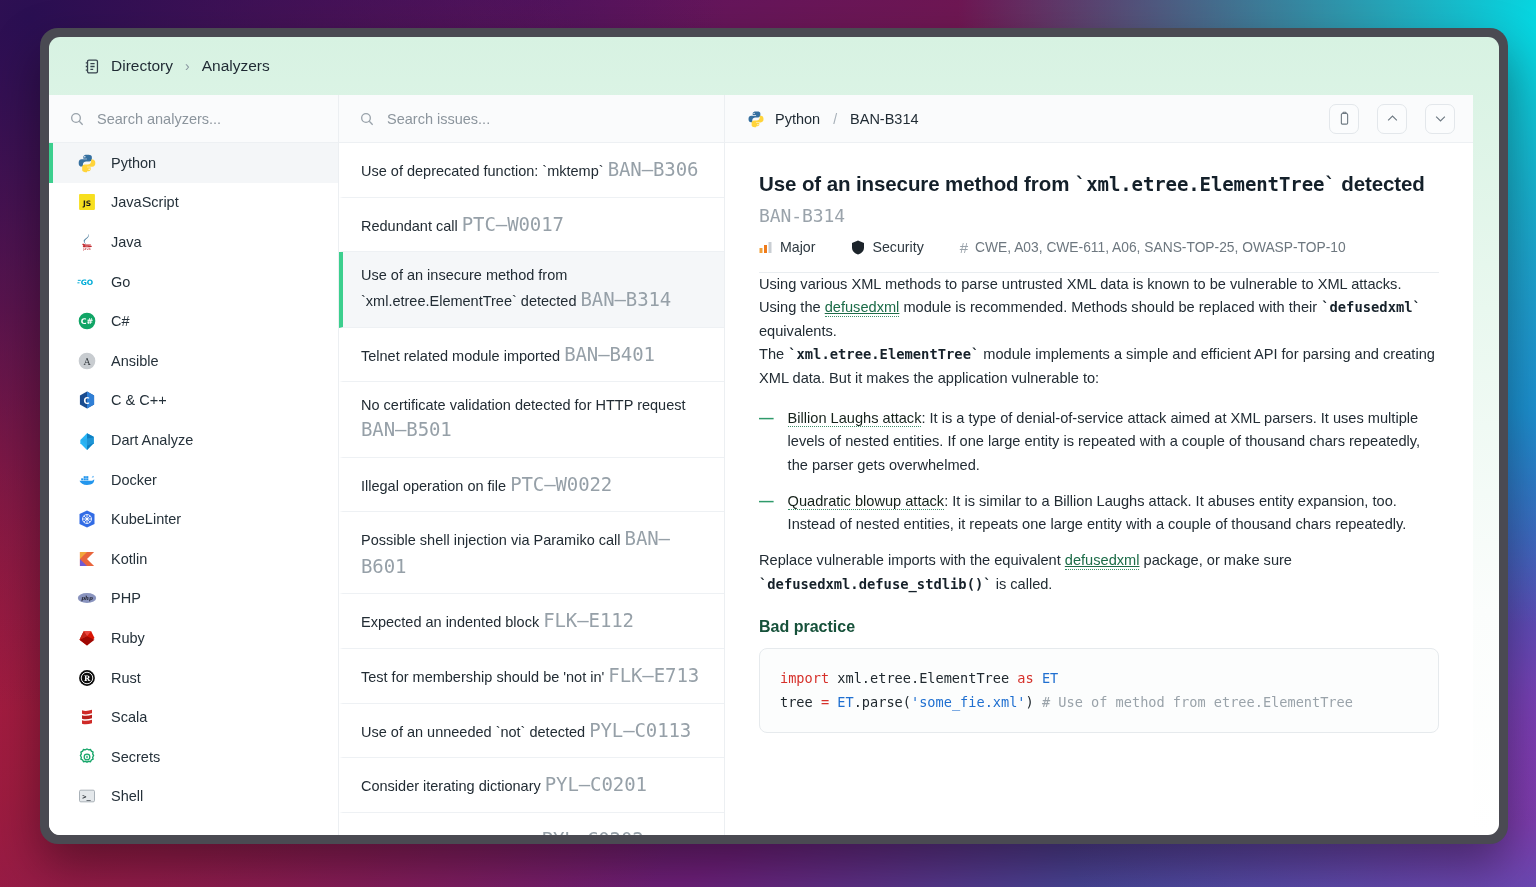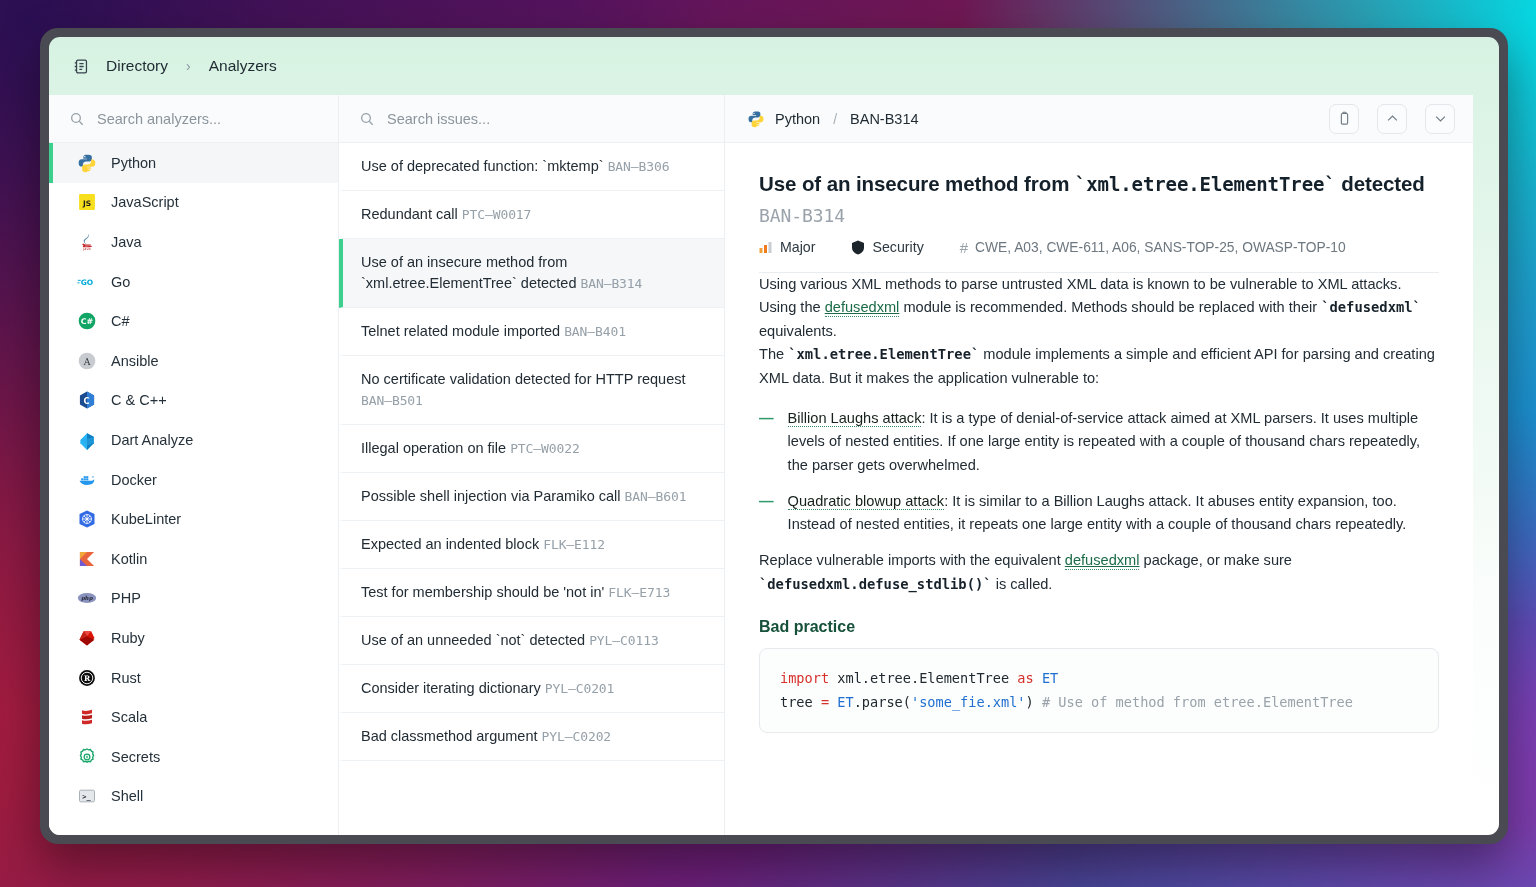--- a/index.html
+++ b/index.html
@@ -40,24 +40,25 @@
     border-radius: 11px;
     overflow: hidden;
     background: linear-gradient(180deg, #d7f2e2 0%, #e9f8ef 34%, #fbfdfc 72%, #ffffff 100%);
   }
 
   
   #breadcrumb {
     height: 58px;
     display: flex;
     align-items: center;
-    gap: 16px;
+    gap: 10px;
     padding: 0 24px;
     font-size: 15.5px;
     color: #1f2a33;
+    margin-left: 11px;
   }
   #breadcrumb .sep { color: #8a97a0; font-size: 14px; margin: 0 2px; }
   #breadcrumb .crumb { color: #1f2a33; }
   .bc-icon { width: 17px; height: 17px; display: block; }
 
   
   #panes {
     position: absolute;
     left: 0; top: 58px;
     width: 1424px;
@@ -117,21 +118,21 @@
     border-bottom: 1px solid #eef1f4;
     font-size: 14.5px;
     line-height: 1.45;
     color: #222c34;
     border-left: 4px solid transparent;
   }
   .issue.active { background: #f5f7f9; border-left-color: #3ccf8e; }
   .code {
     font-family: "DejaVu Sans Mono", monospace;
     color: #96a0a8;
-    font-size: 13px;
+    font-size: 19px;
     letter-spacing: -0.1px;
   }
 
   
   #detail-head {
     height: 48px;
     display: flex;
     align-items: center;
     padding: 0 18px 0 22px;
     background: #fafbfc;

